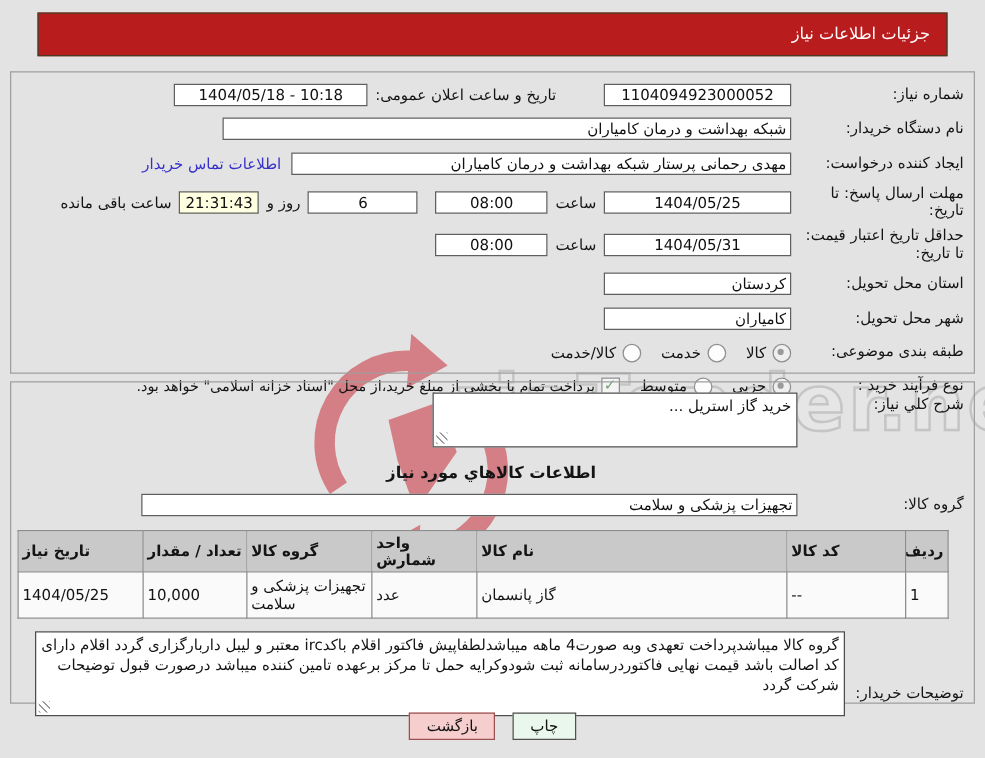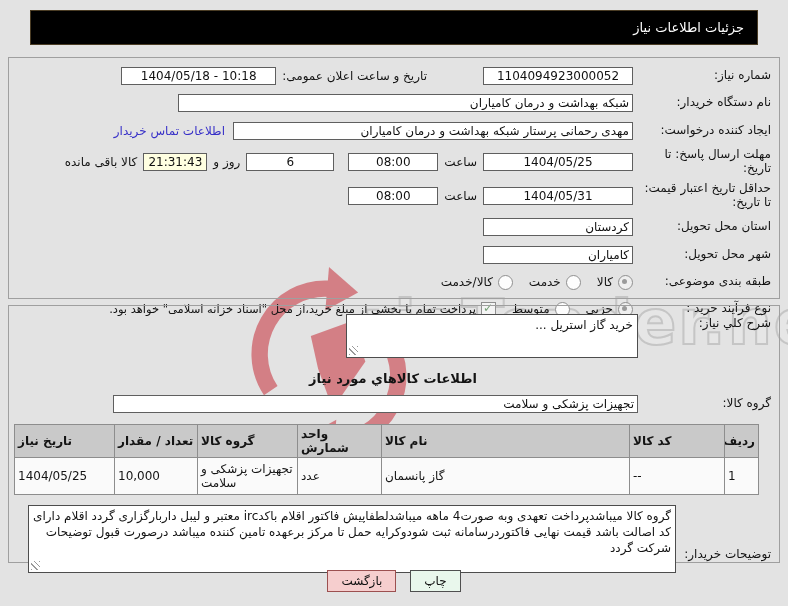--- a/index.html
+++ b/index.html
@@ -24,21 +24,21 @@
     -webkit-text-stroke:2px rgba(176,176,176,0.6);
     white-space:nowrap;
   }
   .wm-logo{position:absolute;left:238px;top:248px;opacity:0.5;}
 
   
   .titlebar{
     position:absolute;left:30px;right:30px;top:10px;height:33px;
     border:1px solid #463push;
     border:1px solid #4a3c24;
-    background:#000000;
+    background:#b91c1c;
     color:#fff;font-size:13px;
     line-height:33px;padding-right:13px;
     z-index:2;
   }
 
   
   .panel{
     position:absolute;left:8px;right:8px;
     border:1px solid #9f9f9f;
     z-index:1;
@@ -145,21 +145,21 @@
     </svg>
   </div>
 
   <div class="titlebar">جزئیات اطلاعات نیاز</div>
 
   <div class="panel panelA">
 
     <div class="frow" style="height:22px;">
       <span class="flabel">شماره نیاز:</span>
       <input class="inp ltr" style="width: 150px;" readonly="" value="1104094923000052">
-      <span class="midlabel" style="margin-right:56px;">تاریخ و ساعت اعلان عمومی:</span>
+      <span class="midlabel" style="margin-right:38px;">تاریخ و ساعت اعلان عمومی:</span>
       <input class="inp ltr" style="width: 155px;" readonly="" value="1404/05/18 - 10:18">
     </div>
 
     <div class="frow" style="height:24px;">
       <span class="flabel">نام دستگاه خریدار:</span>
       <input class="inp rtl" style="width: 455px;" readonly="" value="شبکه بهداشت و درمان کامیاران">
     </div>
 
     <div class="frow" style="height:24px;">
       <span class="flabel">ایجاد کننده درخواست:</span>
@@ -168,21 +168,21 @@
     </div>
 
     <div class="frow" style="height:30px;">
       <span class="flabel">مهلت ارسال پاسخ: تا تاریخ:</span>
       <input class="inp ltr" style="width: 150px;" readonly="" value="1404/05/25">
       <span class="midlabel">ساعت</span>
       <input class="inp ltr" style="width: 90px;" readonly="" value="08:00">
       <input class="inp ltr" style="width: 88px; margin-right: 14px;" readonly="" value="6">
       <span class="midlabel">روز و</span>
       <input class="inp ltr yellow" style="width: 64px;" readonly="" value="21:31:43">
-      <span class="midlabel">کالا باقی مانده</span>
+      <span class="midlabel">ساعت باقی مانده</span>
     </div>
 
     <div class="frow" style="height:30px;">
       <span class="flabel">حداقل تاریخ اعتبار قیمت: تا تاریخ:</span>
       <input class="inp ltr" style="width: 150px;" readonly="" value="1404/05/31">
       <span class="midlabel">ساعت</span>
       <input class="inp ltr" style="width: 90px;" readonly="" value="08:00">
     </div>
 
     <div class="frow" style="height:24px;">

